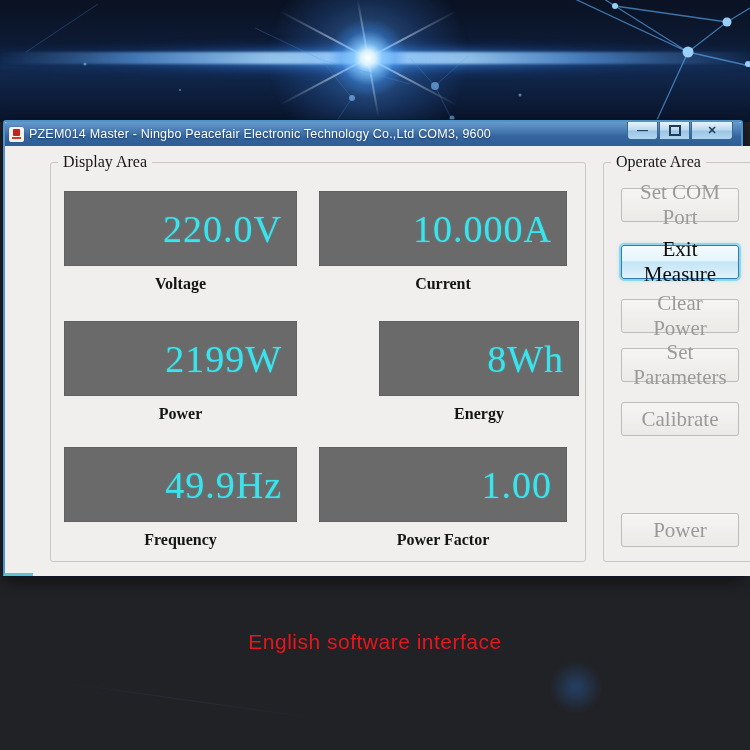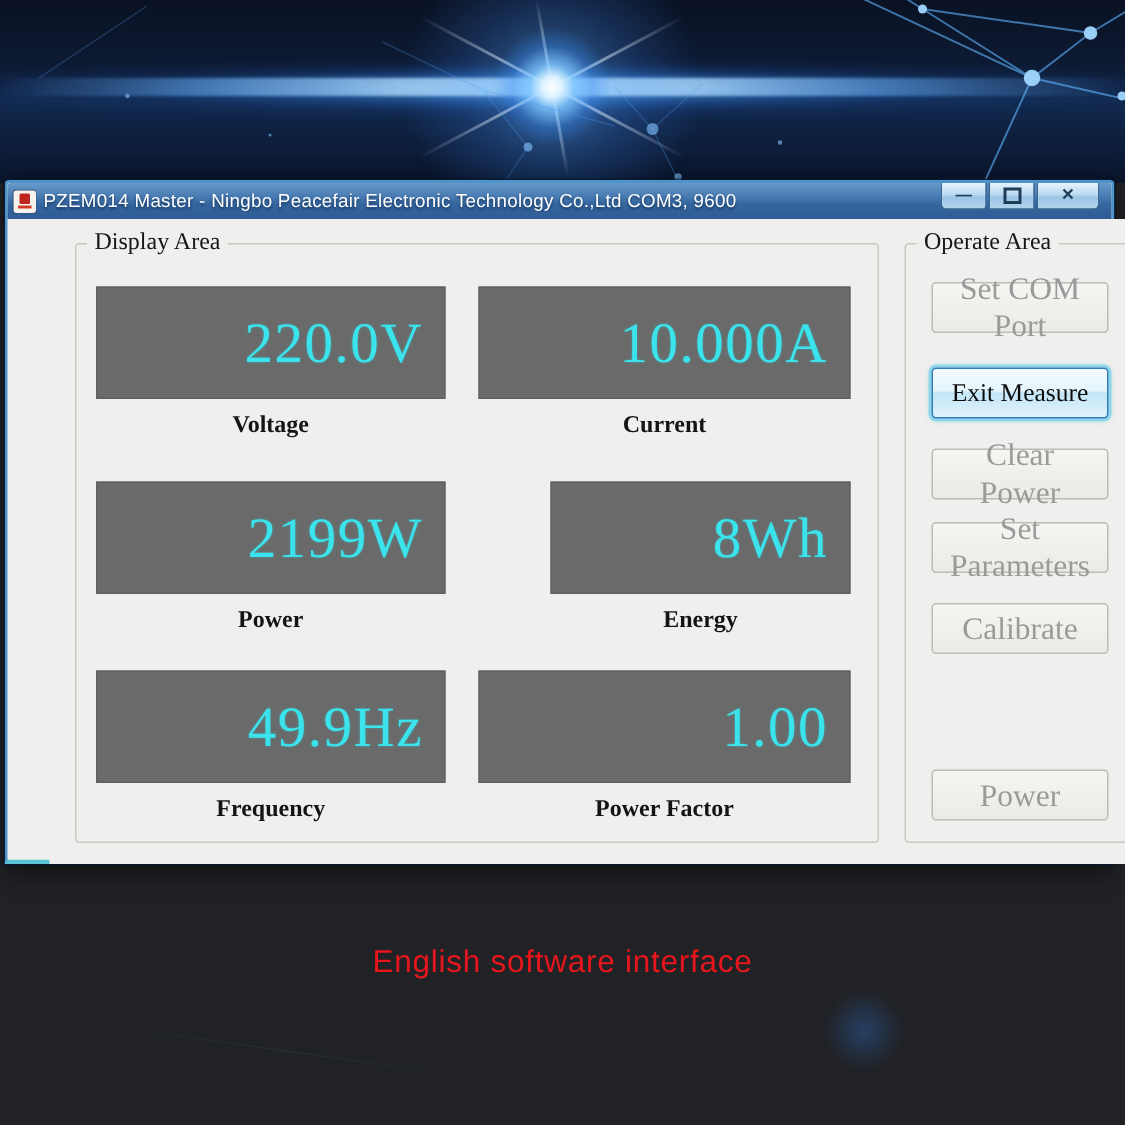--- a/index.html
+++ b/index.html
@@ -83,21 +83,21 @@
 
   
   .btn{position:absolute;left:17px;width:118px;height:34px;box-sizing:border-box;
        background:linear-gradient(180deg,#f6f5f3,#eceae7);border:1px solid #bdbcb9;border-radius:3px;
        font-family:"Liberation Serif",serif;font-size:21px;color:#9b9a98;
        display:flex;align-items:center;justify-content:center;cursor:default;}
   .btn.enabled{color:#0d0d0d;
        background:linear-gradient(180deg,#f3fbfe 0%,#e5f5fc 45%,#c3e5f7 50%,#e0f2fb 100%);
        border:1px solid #2e7cb5;
        box-shadow:0 0 0 2px rgba(120,210,235,.75),0 0 5px rgba(80,190,225,.6);
-       font-size:17px;}
+       font-size:21px;}
 
   
   .caption{position:absolute;left:0;top:630px;width:750px;text-align:center;
        font-family:"Liberation Sans",sans-serif;font-size:21px;color:#e7161c;
        letter-spacing:.5px;}
 </style>
 </head>
 <body>
 
 <div class="scene">
@@ -176,21 +176,21 @@
           <div class="cell-label">Current</div>
         </div>
 
         <div class="cell" style="left:13px;top:158px;width:233px;">
           <div class="lcd">
             <span class="lcd-value">2199W</span>
           </div>
           <div class="cell-label">Power</div>
         </div>
 
-        <div class="cell" style="left:268px;top:158px;width:200px;padding-left:48px;">
+        <div class="cell" style="left:280px;top:158px;width:200px;padding-left:48px;">
           <div class="lcd">
             <span class="lcd-value">8Wh</span>
           </div>
           <div class="cell-label">Energy</div>
         </div>
 
         <div class="cell" style="left:13px;top:284px;width:233px;">
           <div class="lcd">
             <span class="lcd-value">49.9Hz</span>
           </div>

